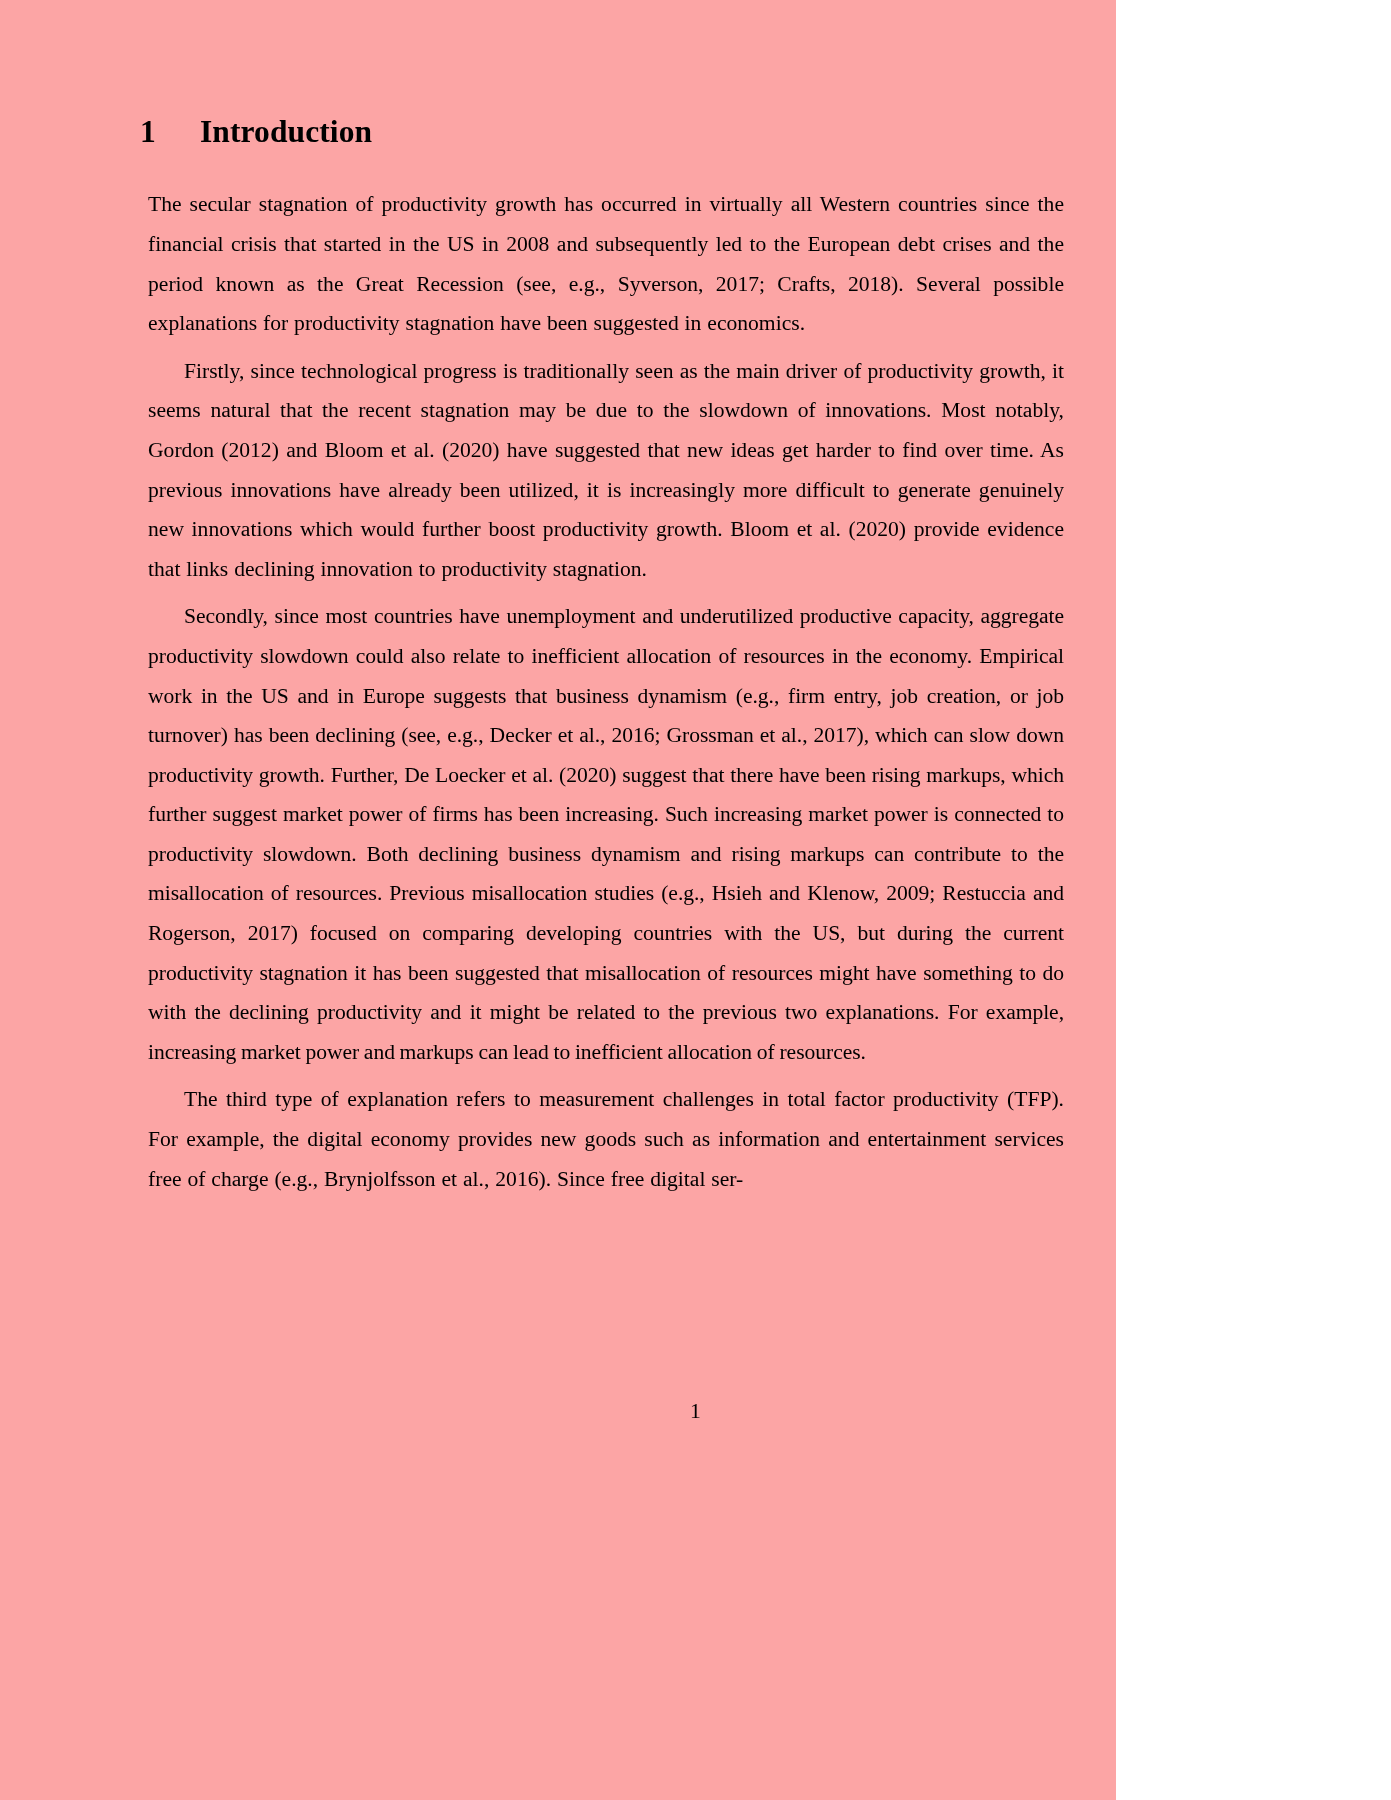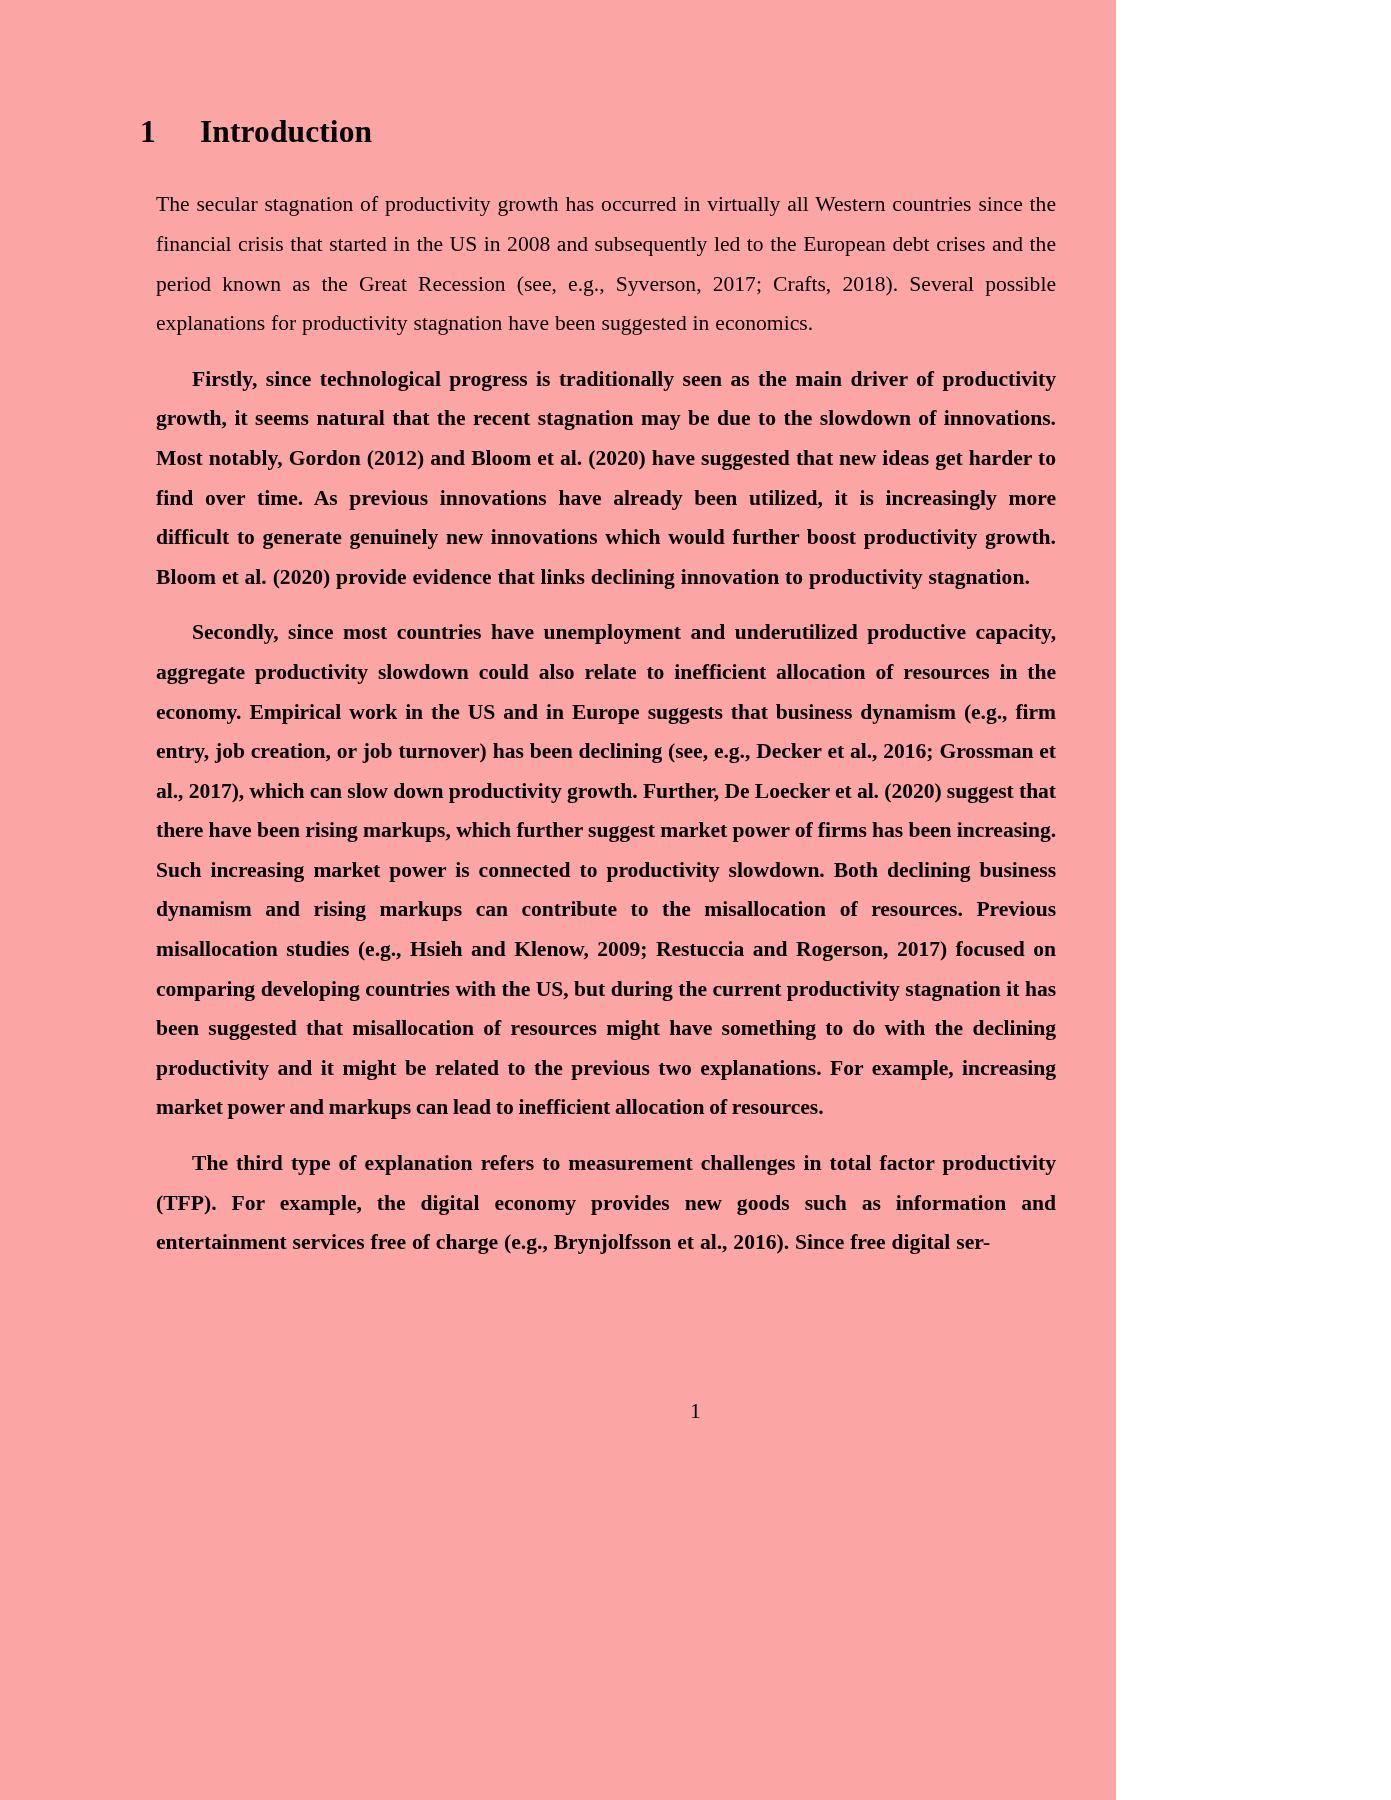--- a/index.html
+++ b/index.html
@@ -38,28 +38,27 @@
   }
   .section-heading .num {
     display: inline-block;
     width: 60px;
   }
   p.para {
     font-size: 21.6px;
     line-height: 39.6px;
     text-align: justify;
     text-justify: inter-word;
-    margin: 16px;
+    margin: 8px;
     hyphens: none;
     -webkit-hyphens: none;
     word-spacing: 0.5px;
   }
   p.para.indent {
     text-indent: 36px;
-    font-weight: bold;
   }
   
   p.para.tight {
     word-spacing: -0.6px;
     letter-spacing: -0.05px;
   }
   .page-number {
     position: absolute;
     left: 0;
     top: 1398px;

